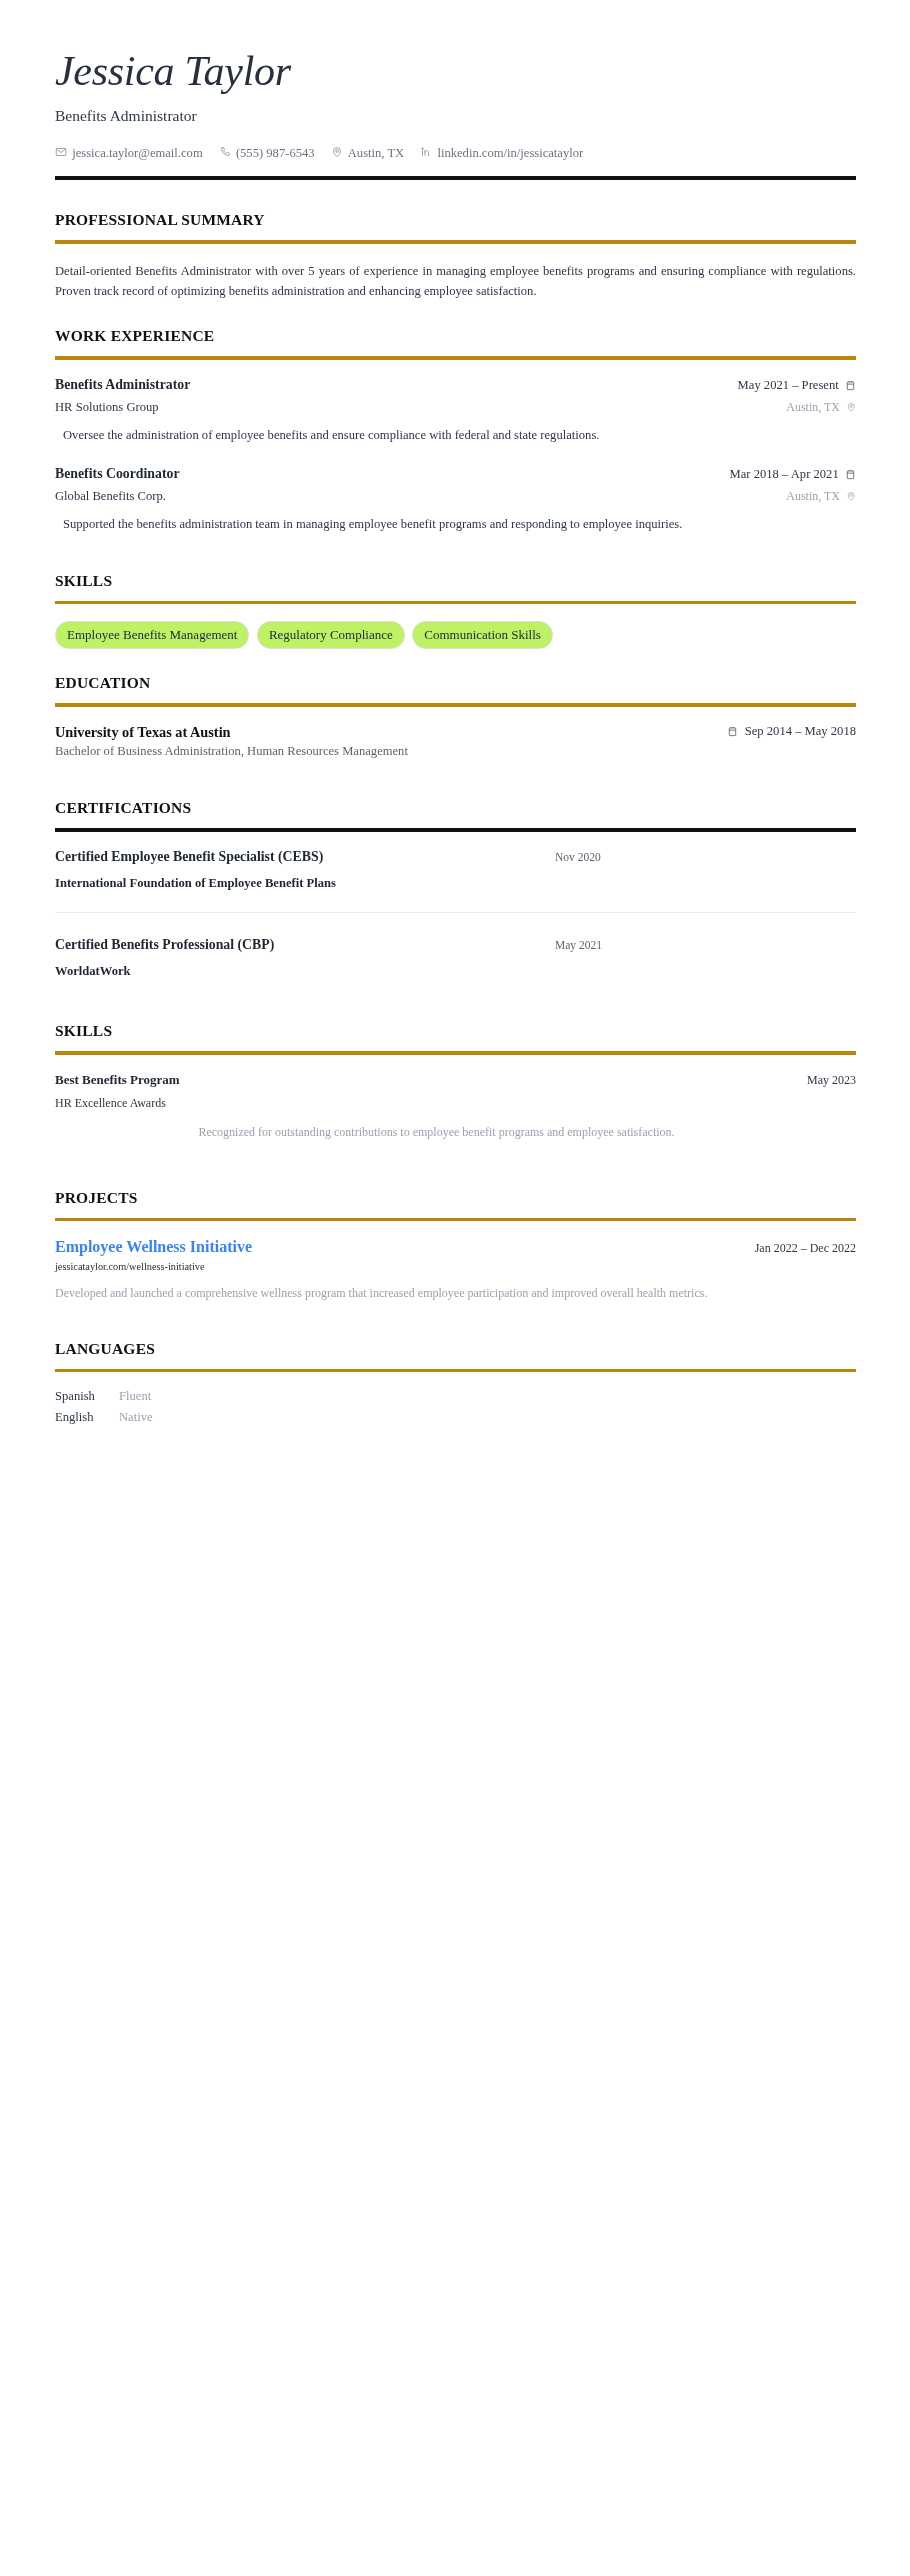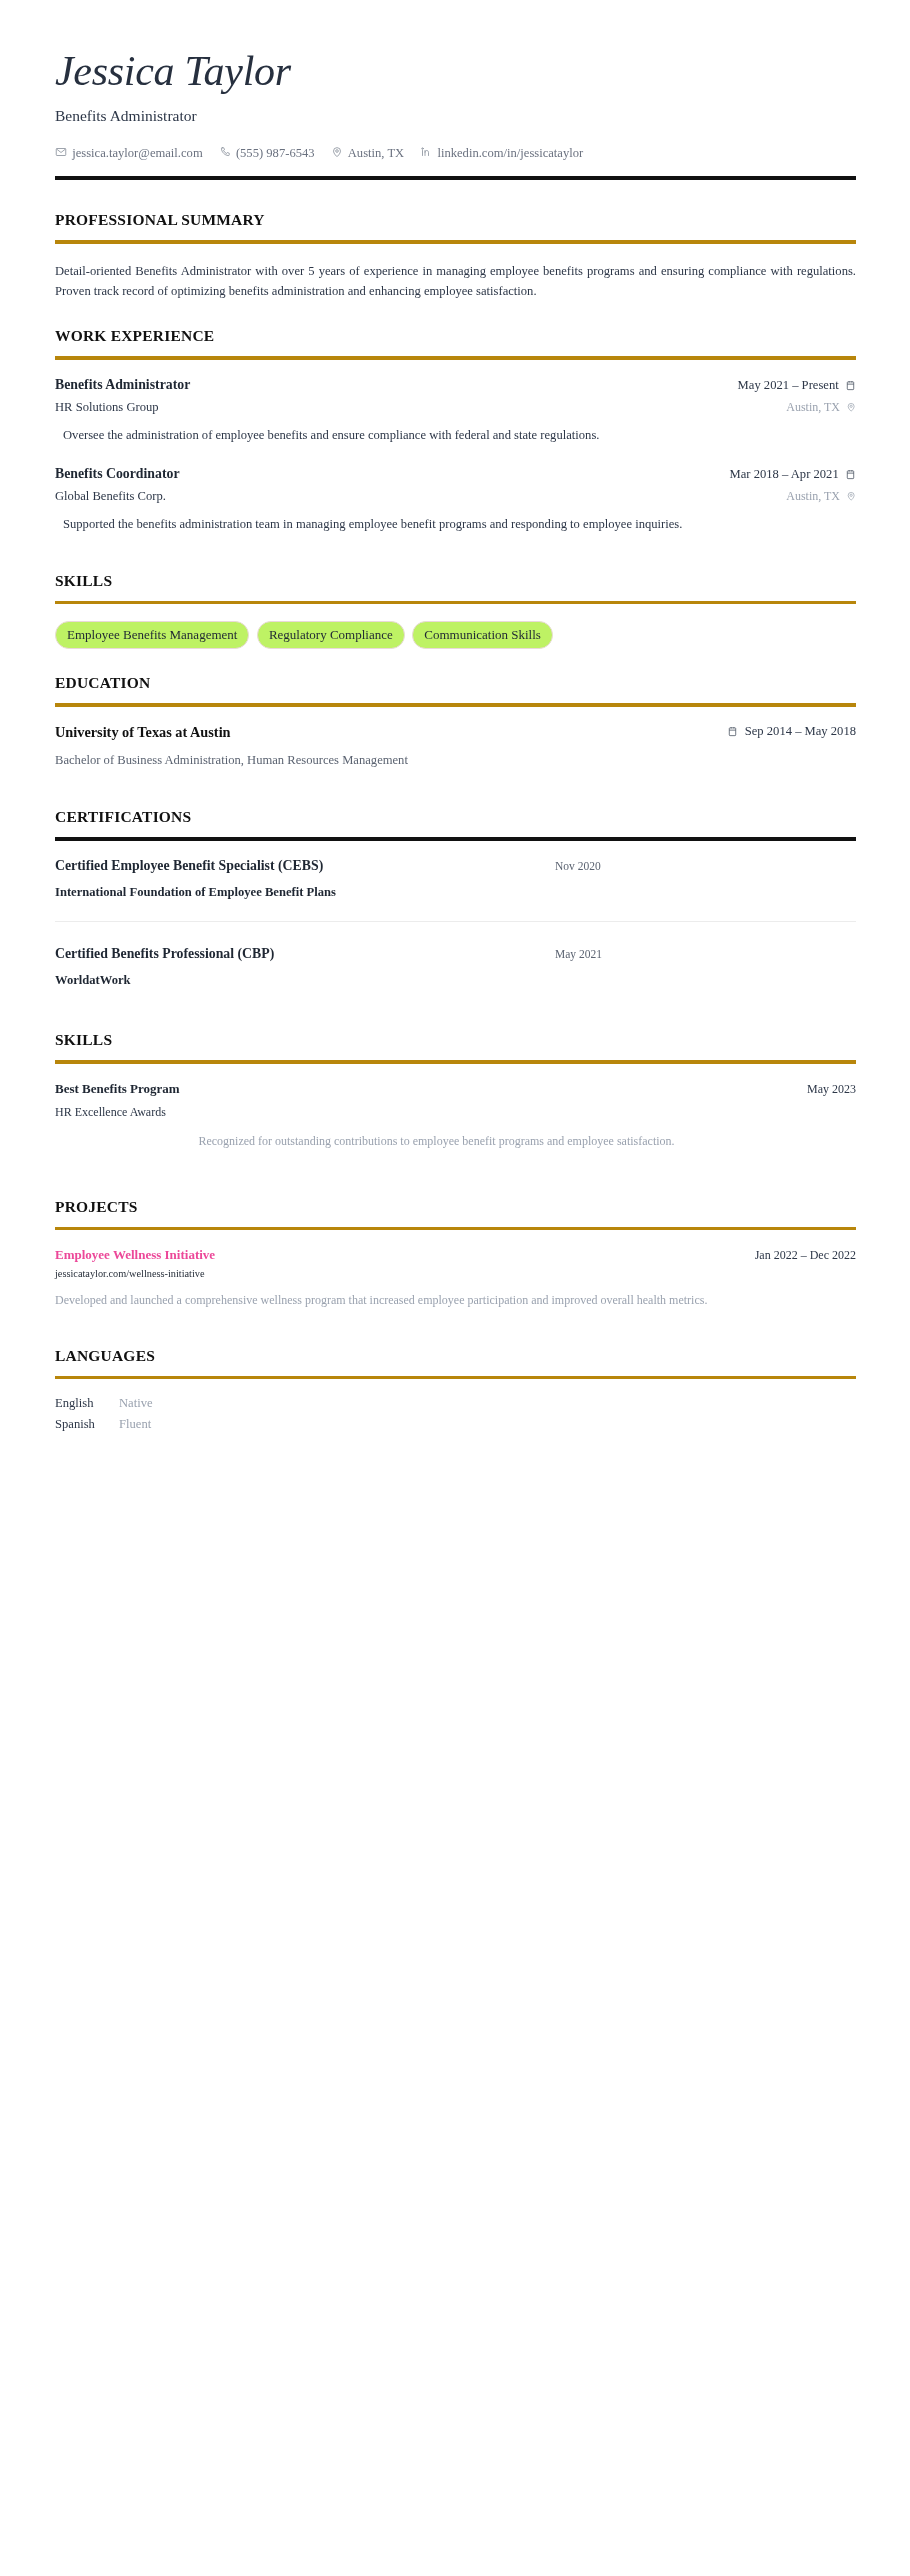--- a/index.html
+++ b/index.html
@@ -122,21 +122,21 @@
     color:#1f2733;
     line-height:1.25;
   }
 
   
   .edu-item { margin-bottom:11.5px; }
   .edu-row {
     display:flex;
     justify-content:space-between;
     align-items:baseline;
-    margin-bottom:10px;
+    margin-bottom:1px;
   }
   .edu-school { font-size:14.3px; font-weight:700; color:#111111; }
   .edu-date {
     font-size:12.6px;
     color:#2d3748;
     display:flex;
     align-items:center;
     white-space:nowrap;
   }
   .edu-date .mi { margin-right:6.3px; display:flex; align-items:center; }
@@ -177,21 +177,21 @@
   .award-desc { font-size:12px; color:#9aa2af; line-height:1.55; max-width:763px;text-align:center; }
 
   
   .proj-item { margin-bottom:19.5px; }
   .proj-row {
     display:flex;
     justify-content:space-between;
     align-items:baseline;
     margin-bottom:4.6px;
   }
-  .proj-title { font-size:13px; font-weight:700; color:#ec4899; }
+  .proj-title { font-size:16px; font-weight:700; color:#3b82f6; }
   .proj-date { font-size:12px; color:#2d3748; white-space:nowrap; }
   .proj-url { font-size:10.3px; color:#1f2733; margin-bottom:12.6px; }
   .proj-desc { font-size:12px; color:#9aa2af; line-height:1.6; max-width:768px; }
 
   
   .lang-row { display:flex; align-items:baseline; margin-bottom:5.7px; }
   .lang-name { font-size:12.6px; color:#2d3748; width:64px; flex:0 0 auto; }
   .lang-level { font-size:12.6px; color:#9aa2af; }
 
   .gap-lg { height:26px; }
@@ -410,23 +410,23 @@
     </div>
   </div>
 
   <div class="gap-md"></div>
 
   <div class="section">
     <div class="sec-head">LANGUAGES</div>
     <div class="sec-rule"></div>
 
     <div class="lang-row">
+      <div class="lang-name">Spanish</div>
+      <div class="lang-level">Fluent</div>
+    </div>
+    <div class="lang-row">
       <div class="lang-name">English</div>
       <div class="lang-level">Native</div>
     </div>
-    <div class="lang-row">
-      <div class="lang-name">Spanish</div>
-      <div class="lang-level">Fluent</div>
-    </div>
   </div>
 
 </div>
 
 
 </body></html>

